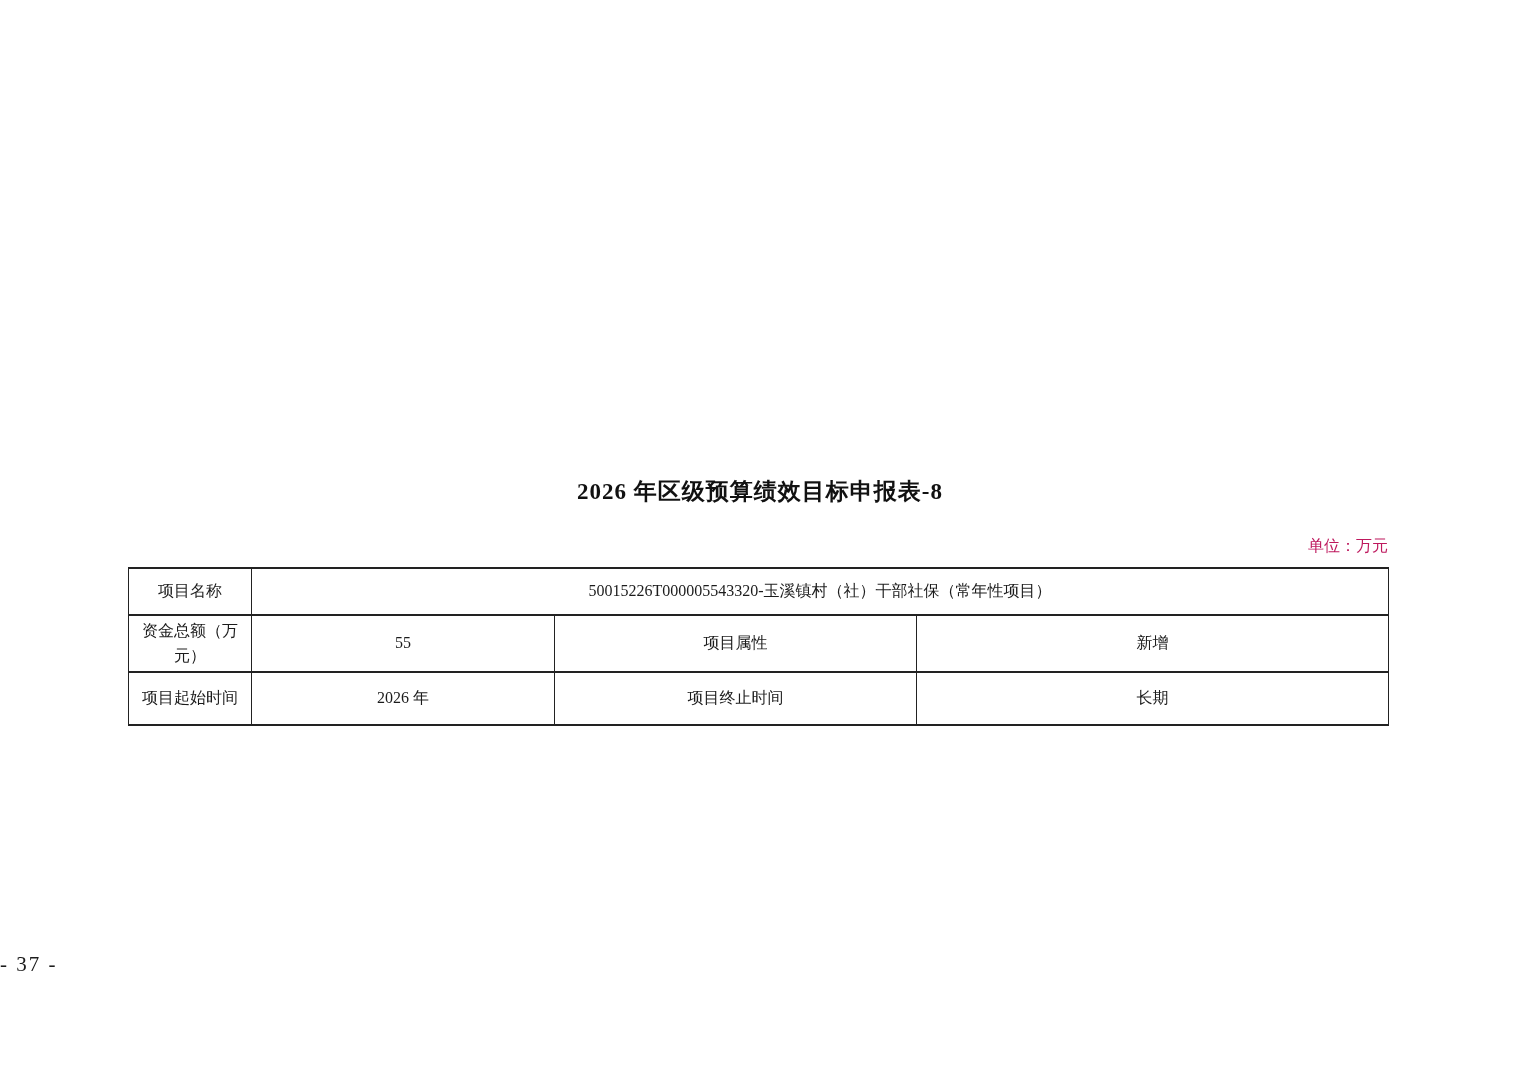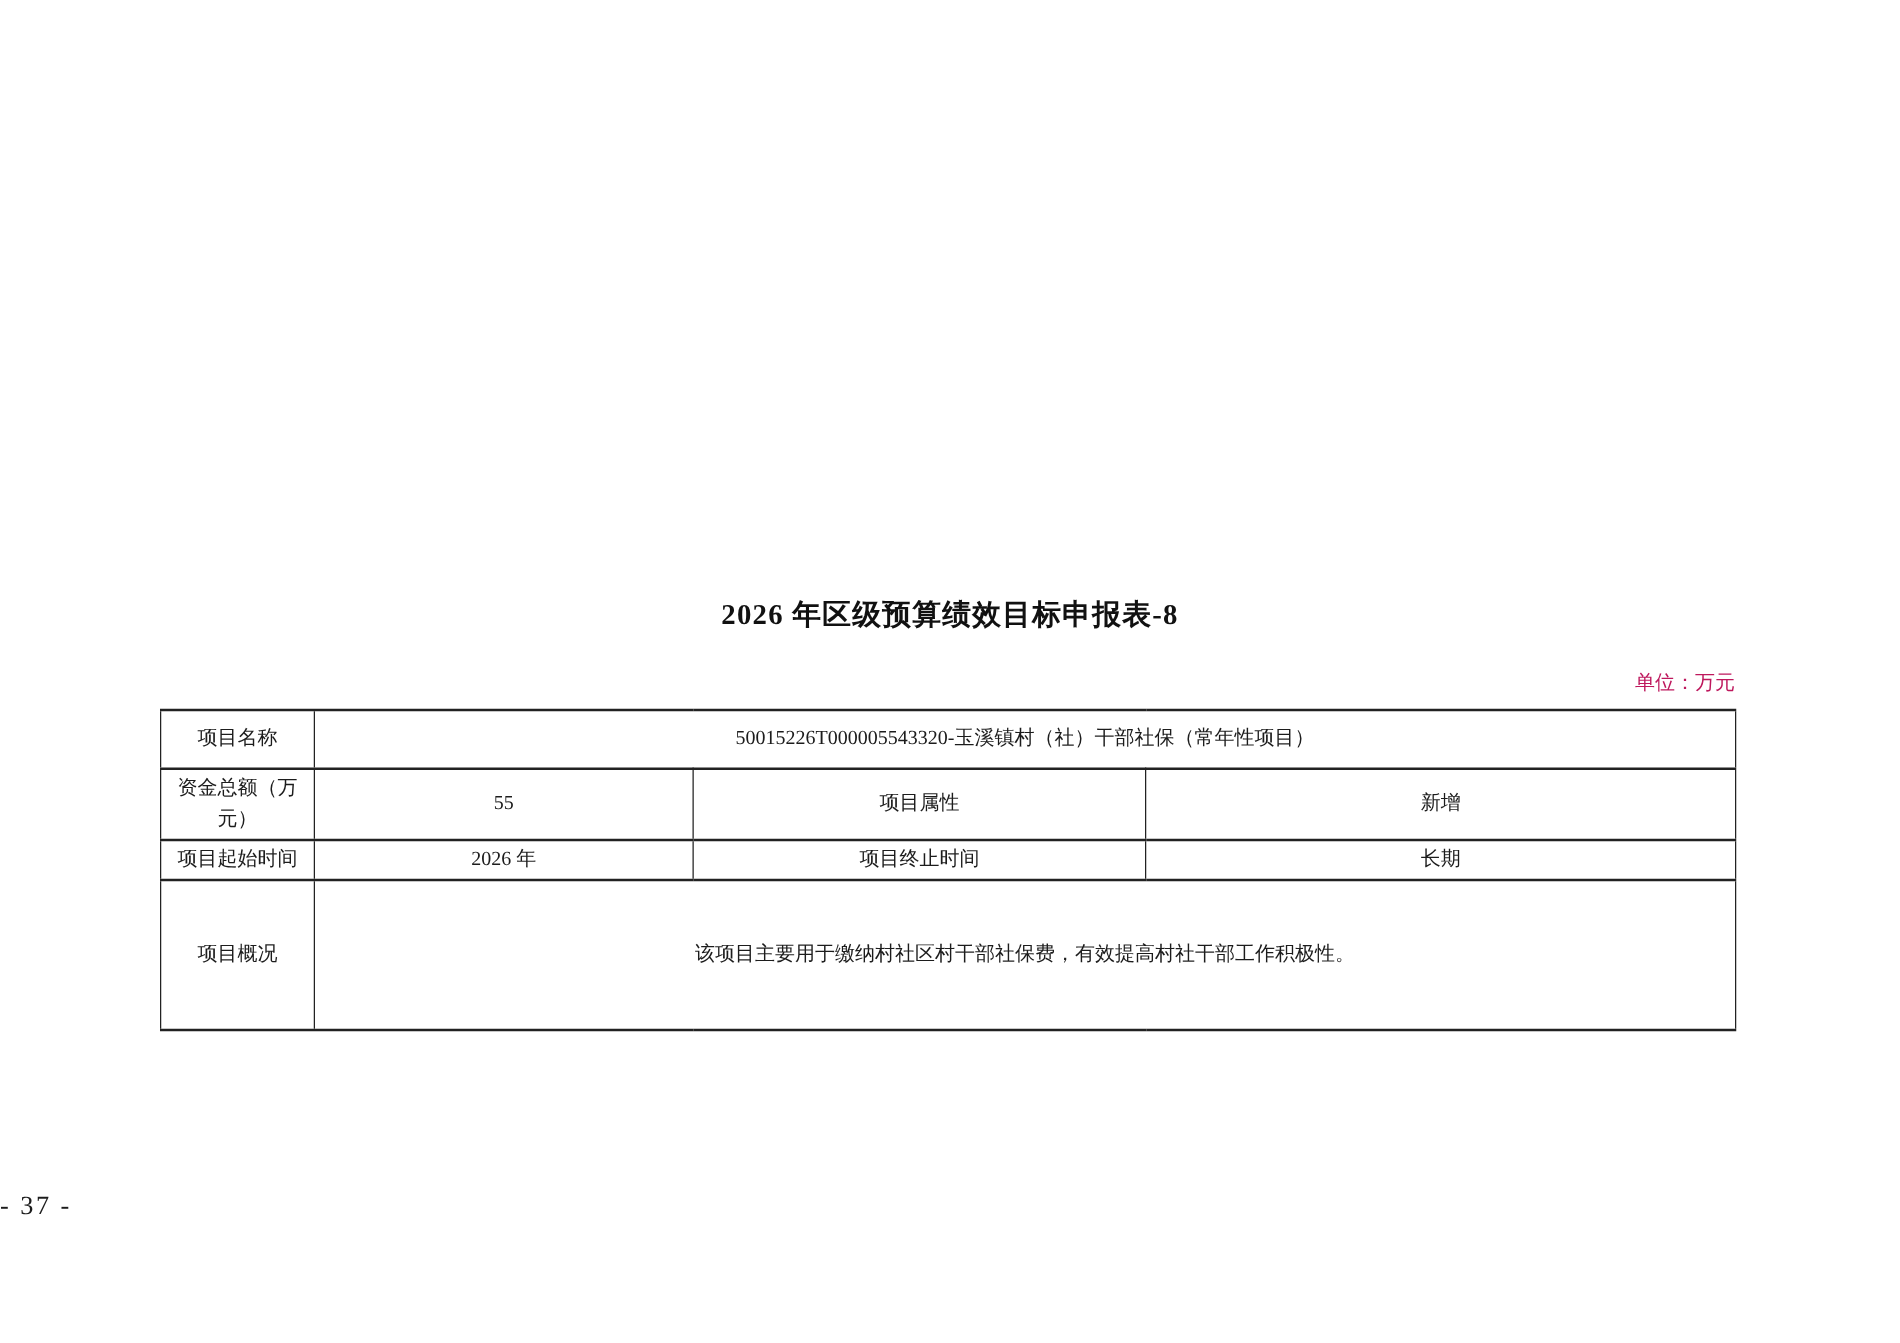--- a/index.html
+++ b/index.html
@@ -63,21 +63,21 @@
     margin-top: 24px;
   }
   td.cell-left {
     text-align: left;
     padding-left: 12px;
     padding-right: 12px;
   }
   tr.r1 { height: 47px; }
   tr.r2 { height: 50px; }
   tr.r3 { height: 57px; }
-  tr.r4 { height: 32px; }
+  tr.r4 { height: 53px; }
   tr.r5 { height: 120px; }
   .page-number {
     position: absolute;
     top: 952px;
     left: 0;
     width: 100%;
     text-align: left;
     font-size: 21px;
     letter-spacing: 2px;
     color: #1c1c1c;
@@ -110,23 +110,19 @@
           <td>55</td>
           <td>项目属性</td>
           <td>新增</td>
         </tr>
         <tr class="r4">
           <td>项目起始时间</td>
           <td>2026 年</td>
           <td>项目终止时间</td>
           <td>长期</td>
         </tr>
-        <tr class="r5">
-          <td>项目概况</td>
-          <td class="cell-left" colspan="3">该项目主要用于缴纳村社区村干部社保费，有效提高村社干部工作积极性。</td>
-        </tr>
       </tbody>
     </table>
   </div>
 
   <div class="page-number">- 37 -</div>
 
 </div>
 
 </body></html>

